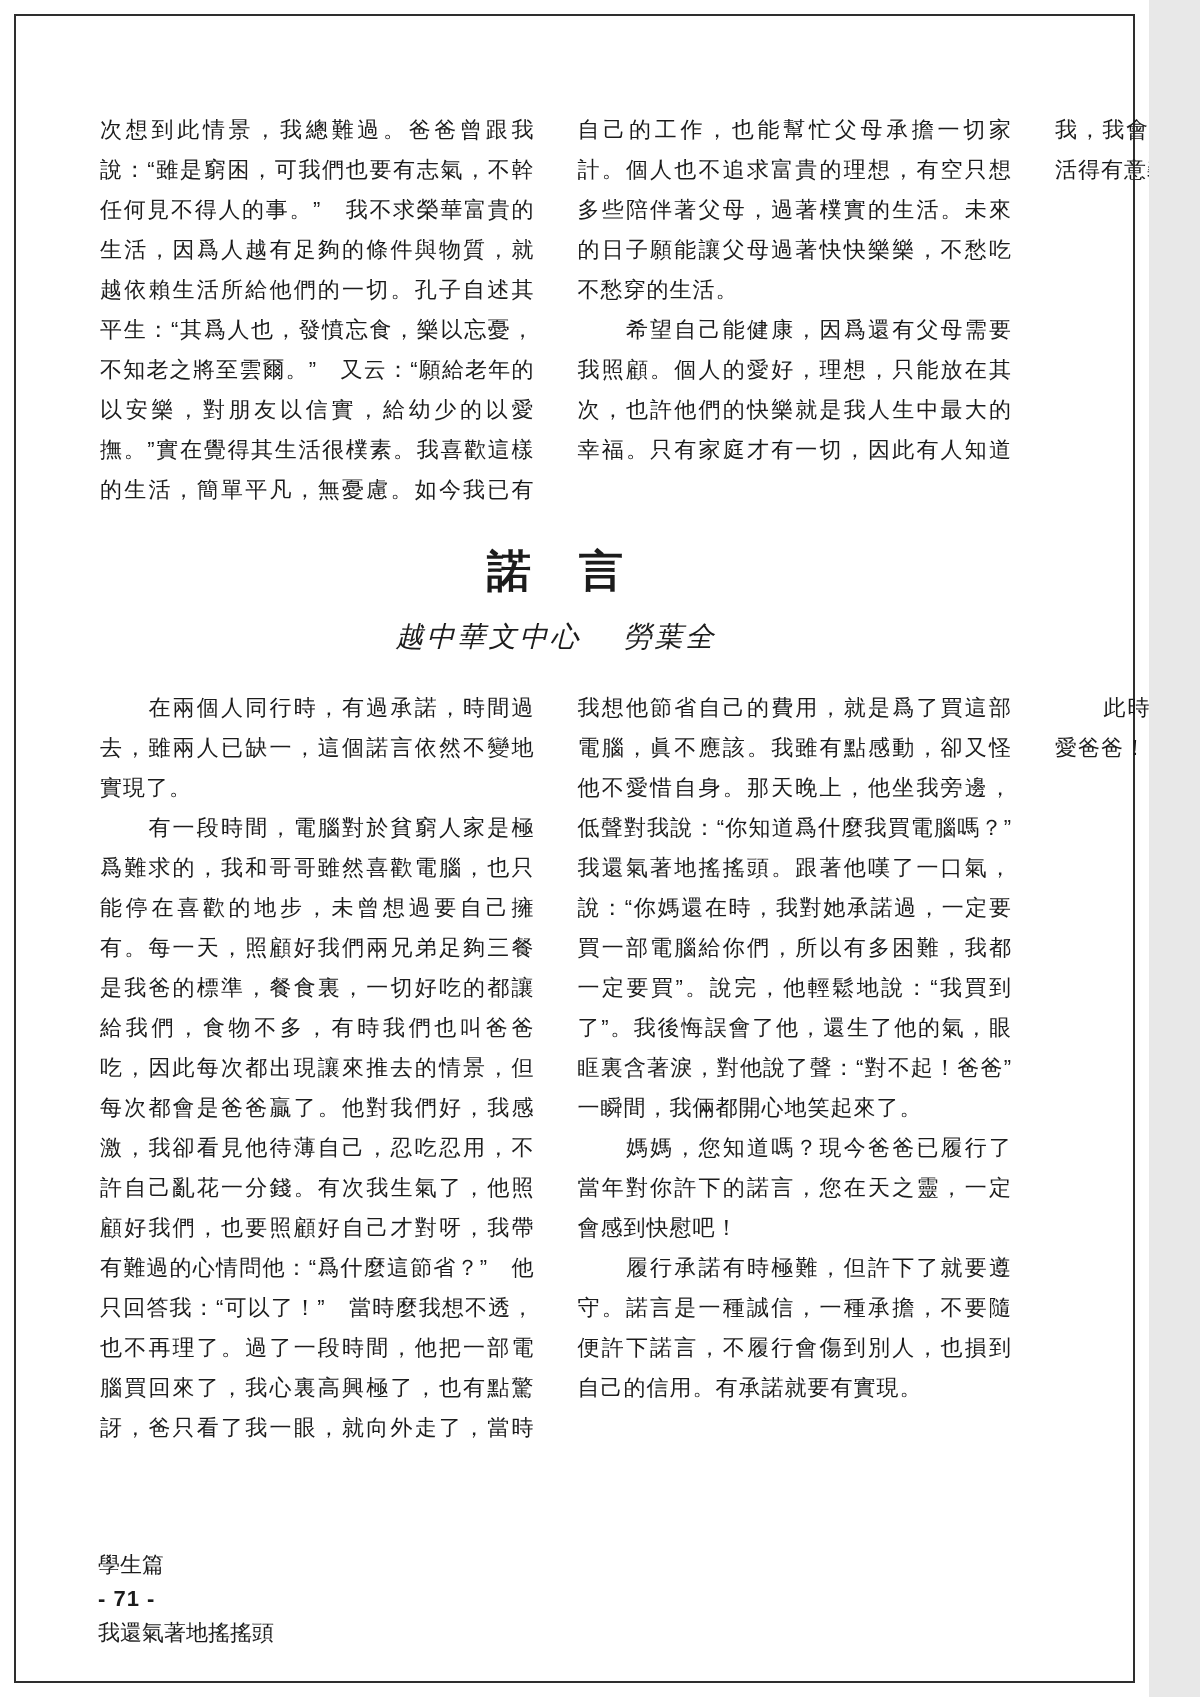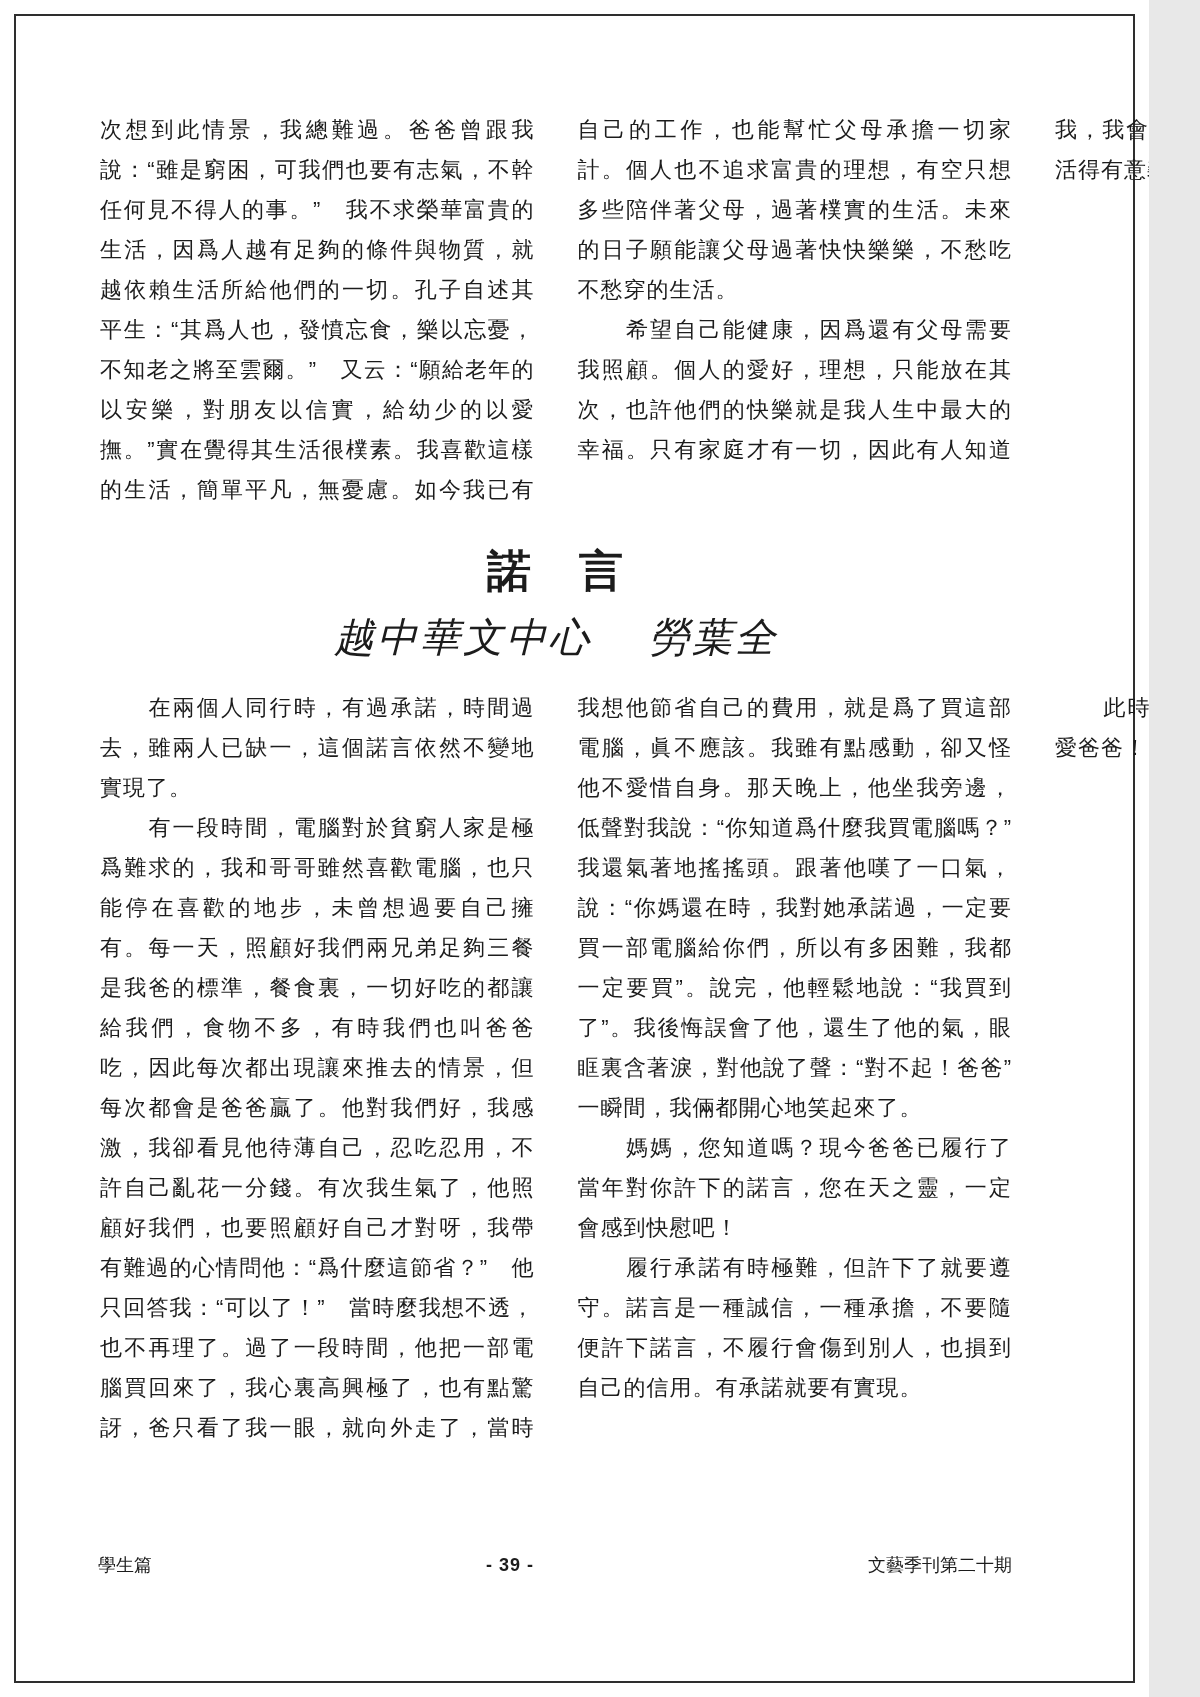--- a/index.html
+++ b/index.html
@@ -65,35 +65,36 @@
     line-height: 62px;
     font-weight: bold;
     letter-spacing: 2px;
   }
   .byline {
     position: absolute;
     left: 100px;
     top: 616px;
     width: 912px;
     text-align: center;
-    font-size: 40px;
+    font-size: 28px;
     line-height: 42px;
     font-style: italic;
     letter-spacing: 3px;
   }
   .footer {
     position: absolute;
     left: 98px;
     top: 1548px;
     width: 914px;
     display: flex;
     justify-content: space-between;
     align-items: flex-start;
-    font-size: 18px;
+    font-size: 22px;
     line-height: 34px;
+    flex-direction: column;
   }
   .footer .page-num {
     font-weight: bold;
     letter-spacing: 1px;
   }
 </style>
 </head>
 <body>
 
 <div class="page">
@@ -111,16 +112,16 @@
   <section class="body-columns">
     <p class="para">　　在兩個人同行時，有過承諾，時間過去，雖兩人已缺一，這個諾言依然不變地實現了。</p>
     <p class="para">　　有一段時間，電腦對於貧窮人家是極爲難求的，我和哥哥雖然喜歡電腦，也只能停在喜歡的地步，未曾想過要自己擁有。每一天，照顧好我們兩兄弟足夠三餐是我爸的標準，餐食裏，一切好吃的都讓給我們，食物不多，有時我們也叫爸爸吃，因此每次都出現讓來推去的情景，但每次都會是爸爸贏了。他對我們好，我感激，我卻看見他待薄自己，忍吃忍用，不許自己亂花一分錢。有次我生氣了，他照顧好我們，也要照顧好自己才對呀，我帶有難過的心情問他：“爲什麼這節省？”　他只回答我：“可以了！”　當時麼我想不透，也不再理了。過了一段時間，他把一部電腦買回來了，我心裏高興極了，也有點驚訝，爸只看了我一眼，就向外走了，當時我想他節省自己的費用，就是爲了買這部電腦，眞不應該。我雖有點感動，卻又怪他不愛惜自身。那天晚上，他坐我旁邊，低聲對我說：“你知道爲什麼我買電腦嗎？”　我還氣著地搖搖頭。跟著他嘆了一口氣，說：“你媽還在時，我對她承諾過，一定要買一部電腦給你們，所以有多困難，我都一定要買”。說完，他輕鬆地說：“我買到了”。我後悔誤會了他，還生了他的氣，眼眶裏含著淚，對他說了聲：“對不起！爸爸”　一瞬間，我倆都開心地笑起來了。</p>
     <p class="para">　　媽媽，您知道嗎？現今爸爸已履行了當年對你許下的諾言，您在天之靈，一定會感到快慰吧！</p>
     <p class="para">　　履行承諾有時極難，但許下了就要遵守。諾言是一種誠信，一種承擔，不要隨便許下諾言，不履行會傷到別人，也損到自己的信用。有承諾就要有實現。</p>
     <p class="para">　　此時此刻，我特別想念媽媽，也極度愛爸爸！</p>
   </section>
 
   <footer class="footer">
     <span>學生篇</span>
-    <span class="page-num">- 39 -</span>
-    <span>文藝季刊第二十期</span>
+    <span class="page-num">- 71 -</span>
+    <span>我還氣著地搖搖頭</span>
   </footer>
 </div>
 
 </body></html>

